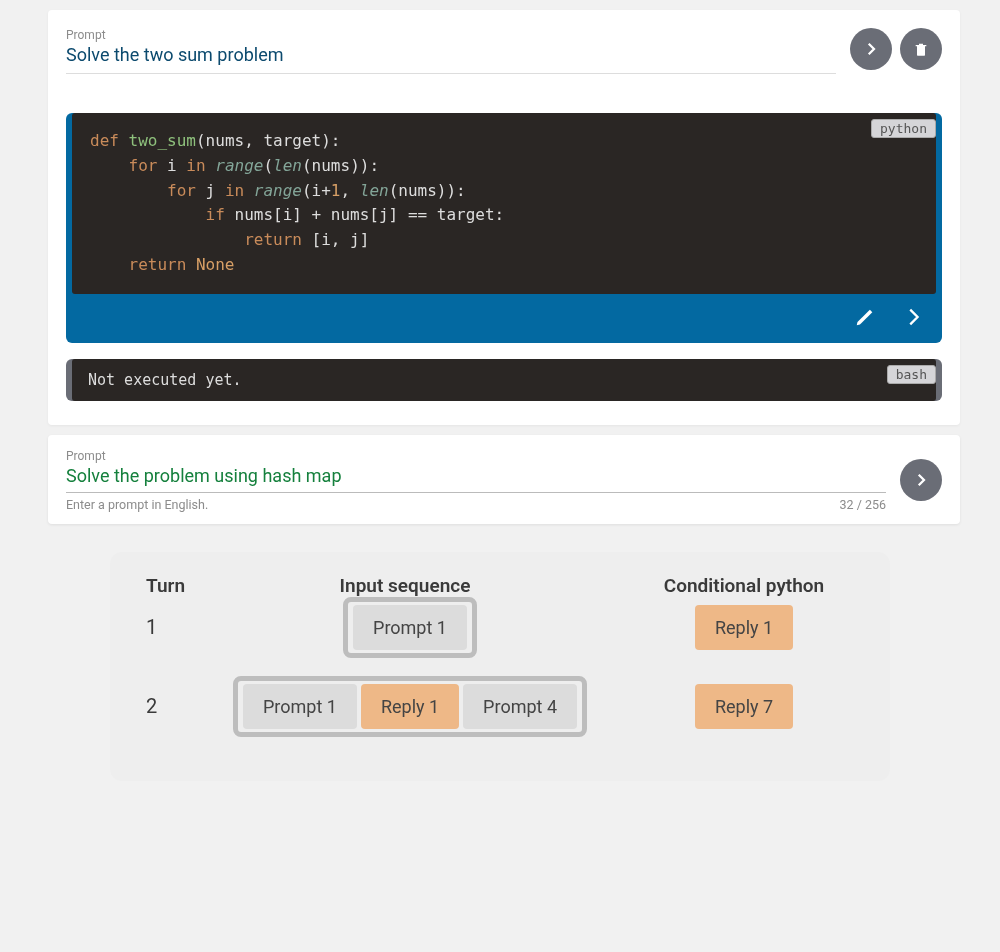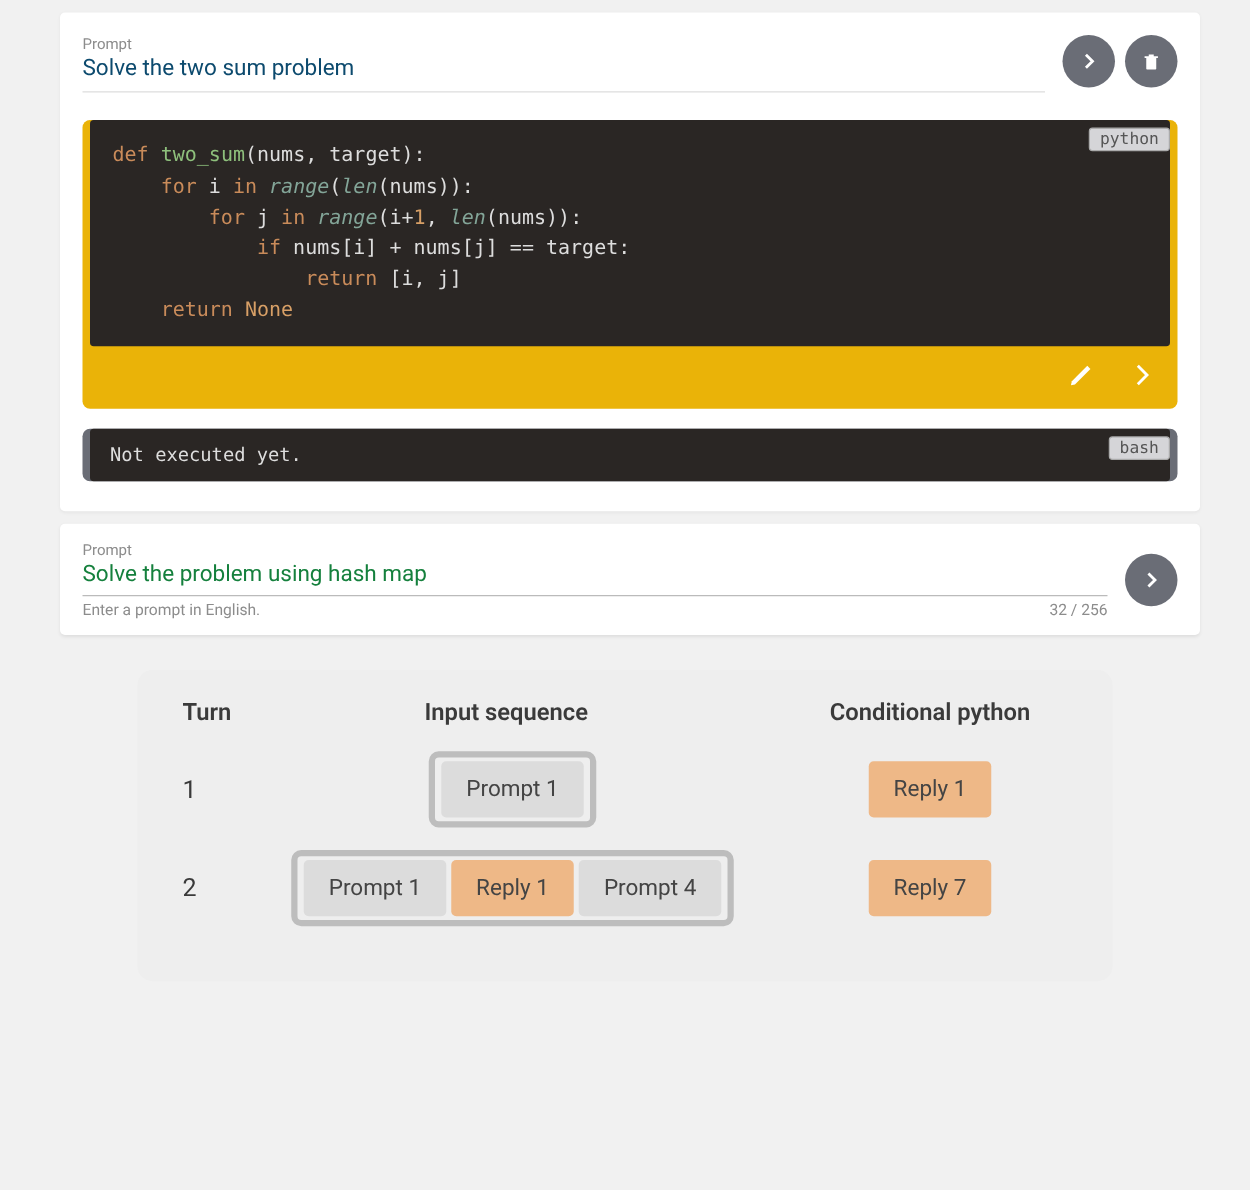--- a/index.html
+++ b/index.html
@@ -46,23 +46,23 @@
     display: flex;
     align-items: center;
     justify-content: center;
     cursor: pointer;
   }
   .circ-btn svg { stroke: #fff; fill: none; stroke-width: 3; }
   .circ-btn .trash { fill: #fff; stroke: none; }
 
   
   .code-wrap {
-    background: #eab308;
+    background: #0369a1;
     border-radius: 6px;
-    margin-top: 22px;
+    margin-top: 39px;
     position: relative;
     padding-bottom: 8px;
   }
   .lang-badge {
     position: absolute;
     top: 6px; right: 6px;
     background: #d5d5d8;
     color: #555;
     font-size: 13px;
     font-family: monospace;
@@ -143,21 +143,20 @@
     background: #eeeeee;
     border-radius: 12px;
     margin: 28px 110px 0 110px;
     padding: 22px 36px 26px 36px;
   }
   .tbl-header {
     display: flex;
     font-weight: 600;
     font-size: 19px;
     color: #3a3a3a;
-    margin-bottom: 20px;
   }
   .tcol1 { width: 80px; }
   .tcol2 { flex: 1; text-align: center; padding-right: 50px; }
   .tcol3 { width: 220px; text-align: center; }
 
   .tbl-row {
     display: flex;
     align-items: center;
     margin-bottom: 18px;
   }

